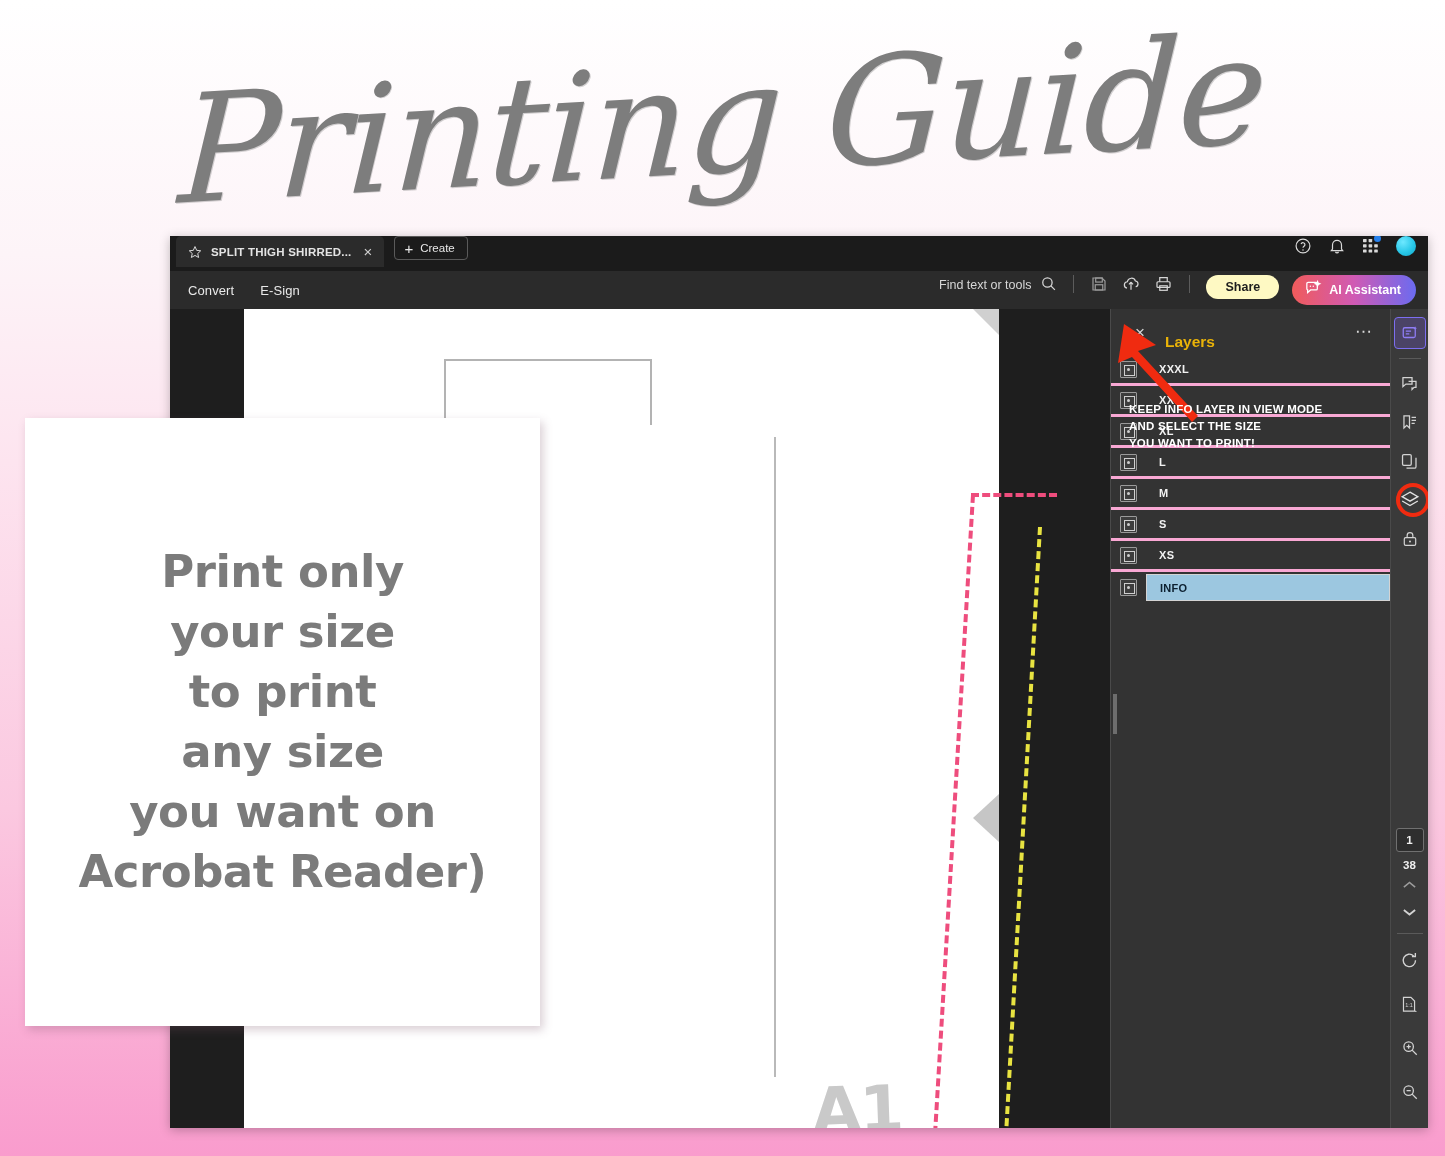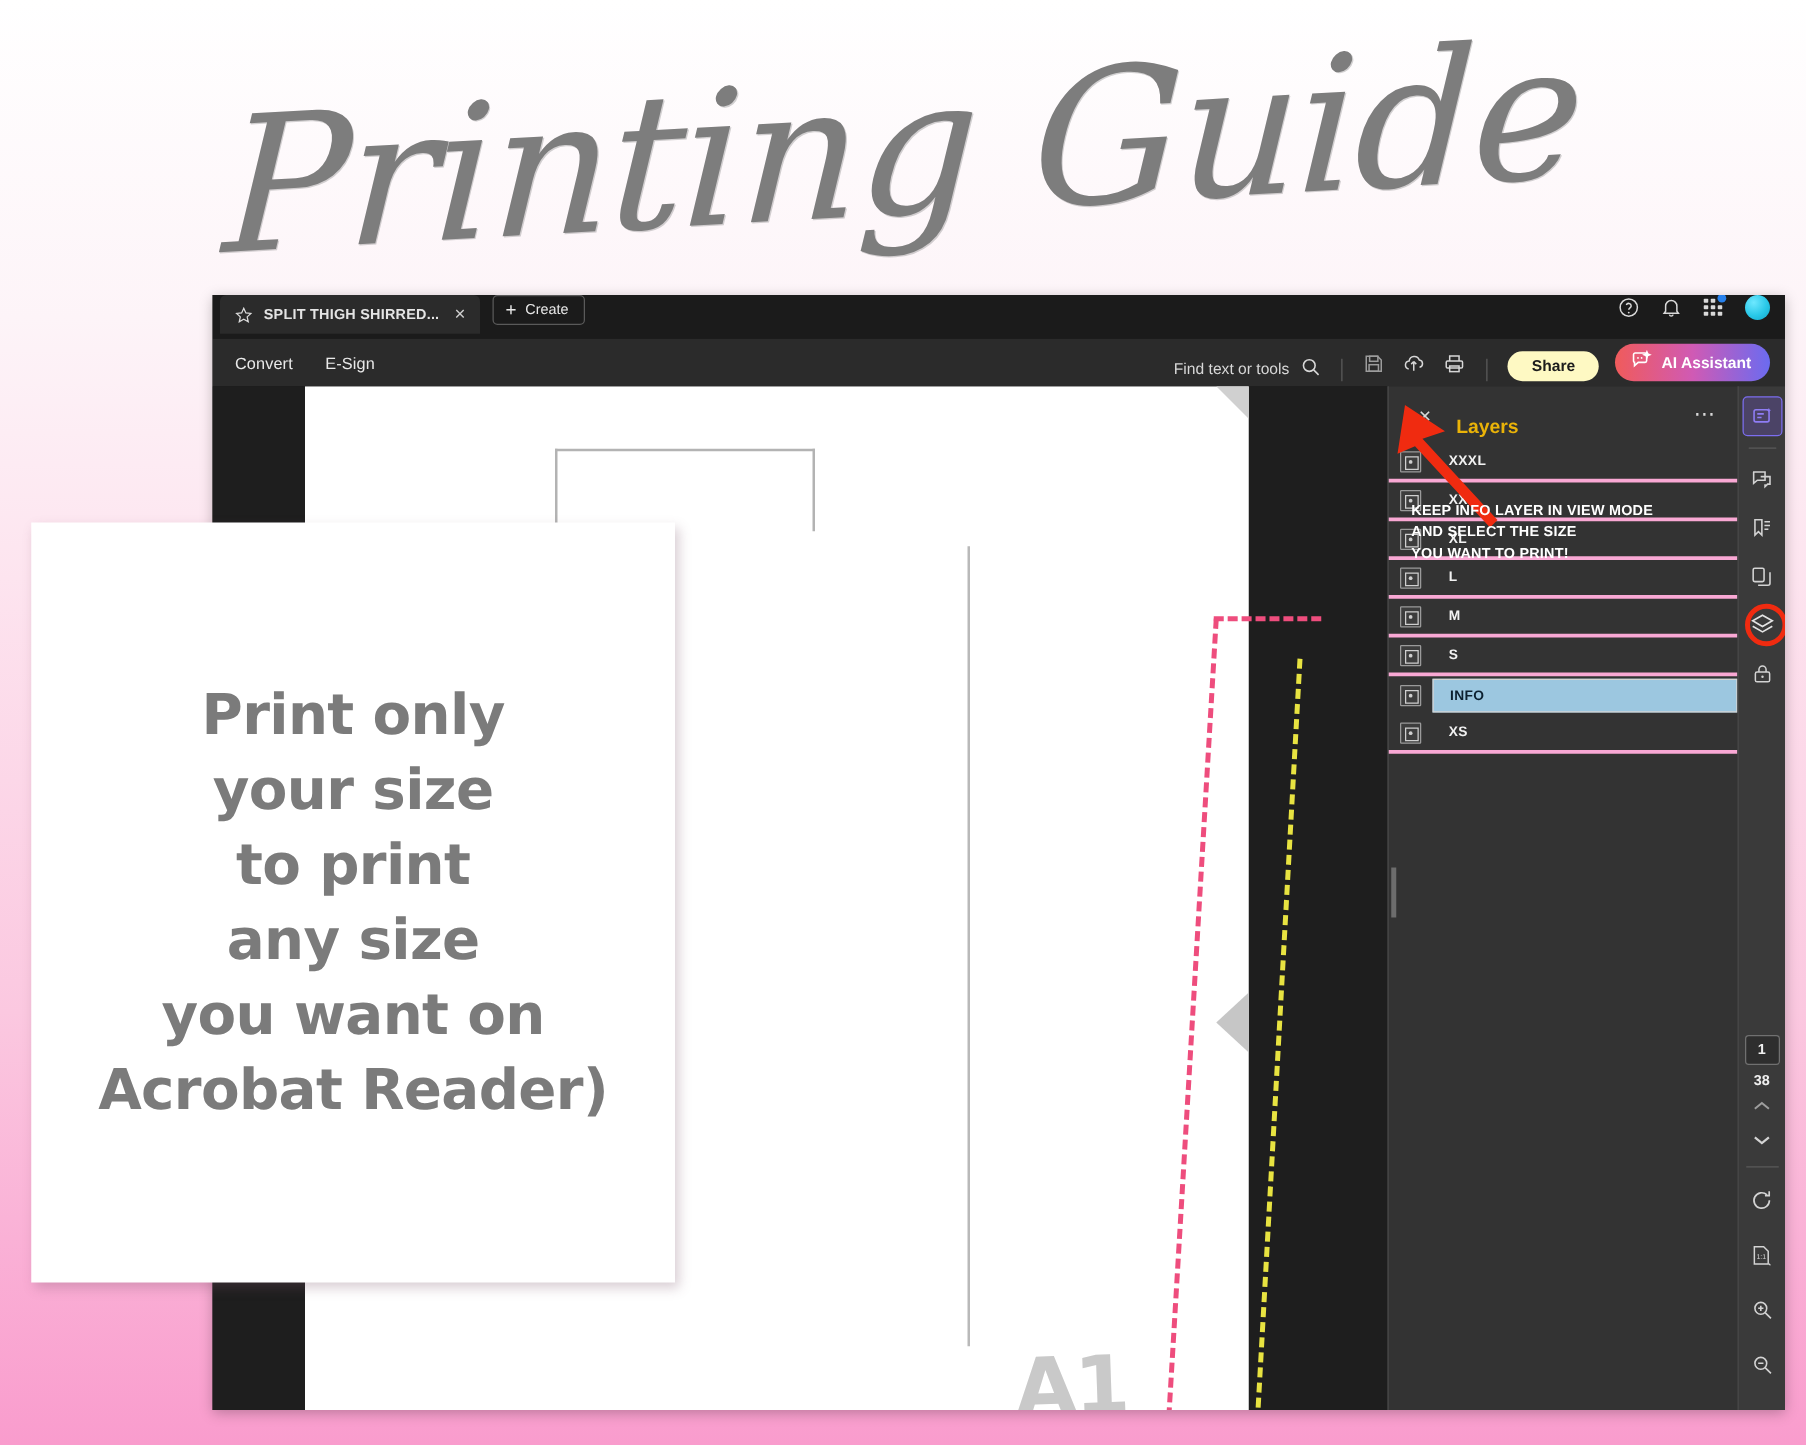--- a/index.html
+++ b/index.html
@@ -103,21 +103,21 @@
     height: 38px;
     background: #2b2b2b;
     display: flex; align-items: center;
     padding: 0 12px 0 18px;
     gap: 0;
   }
   .tb-menu { display: flex; gap: 26px; }
   .tb-menu .mi {
     color: #e9e9e9; font-size: 13px; letter-spacing: .1px;
   }
-  .tb-right { margin-left: auto; display: flex; align-items: flex-end; gap: 13px; }
+  .tb-right { margin-left: auto; display: flex; align-items: flex-start; gap: 13px; }
   .find-box { display: flex; align-items: center; gap: 9px; color: #d7d7d7; font-size: 12.5px; }
   .vdiv { width: 1px; height: 18px; background: #5c5c5c; margin: 0 3px; }
   .share-btn {
     background: #fef9c3; color: #1d1d1d;
     font-size: 12.5px; font-weight: 700;
     border-radius: 14px; padding: 5px 19px;
   }
   .ai-btn {
     display: flex; align-items: center; gap: 7px;
     background: linear-gradient(90deg, #f05b5b 0%, #d05ab4 50%, #6b6bf0 100%);
@@ -500,29 +500,29 @@
           <span class="layer-name">L</span>
         </div>
         <div class="layer-row">
           <span class="layer-vis"></span>
           <span class="layer-name">M</span>
         </div>
         <div class="layer-row">
           <span class="layer-vis"></span>
           <span class="layer-name">S</span>
         </div>
+        <div class="layer-row">
+          <span class="layer-vis"></span>
+          <span class="layer-name">XS</span>
+        </div>
         <div class="layer-row selected">
           <span class="layer-vis"></span>
           <span class="layer-label-bg">
             <span class="layer-name" style="margin-left:0">INFO</span>
           </span>
-        </div>
-        <div class="layer-row">
-          <span class="layer-vis"></span>
-          <span class="layer-name">XS</span>
         </div>
       </div>
 
       <div class="red-arrow">
         <svg width="110" height="115" viewBox="0 0 110 115">
           <g fill="#f02b10">
             <path d="M86 95 L26 30 L44 24 L12 3 L6 42 L20 36 L80 101 Z"></path>
           </g>
         </svg>
       </div>

